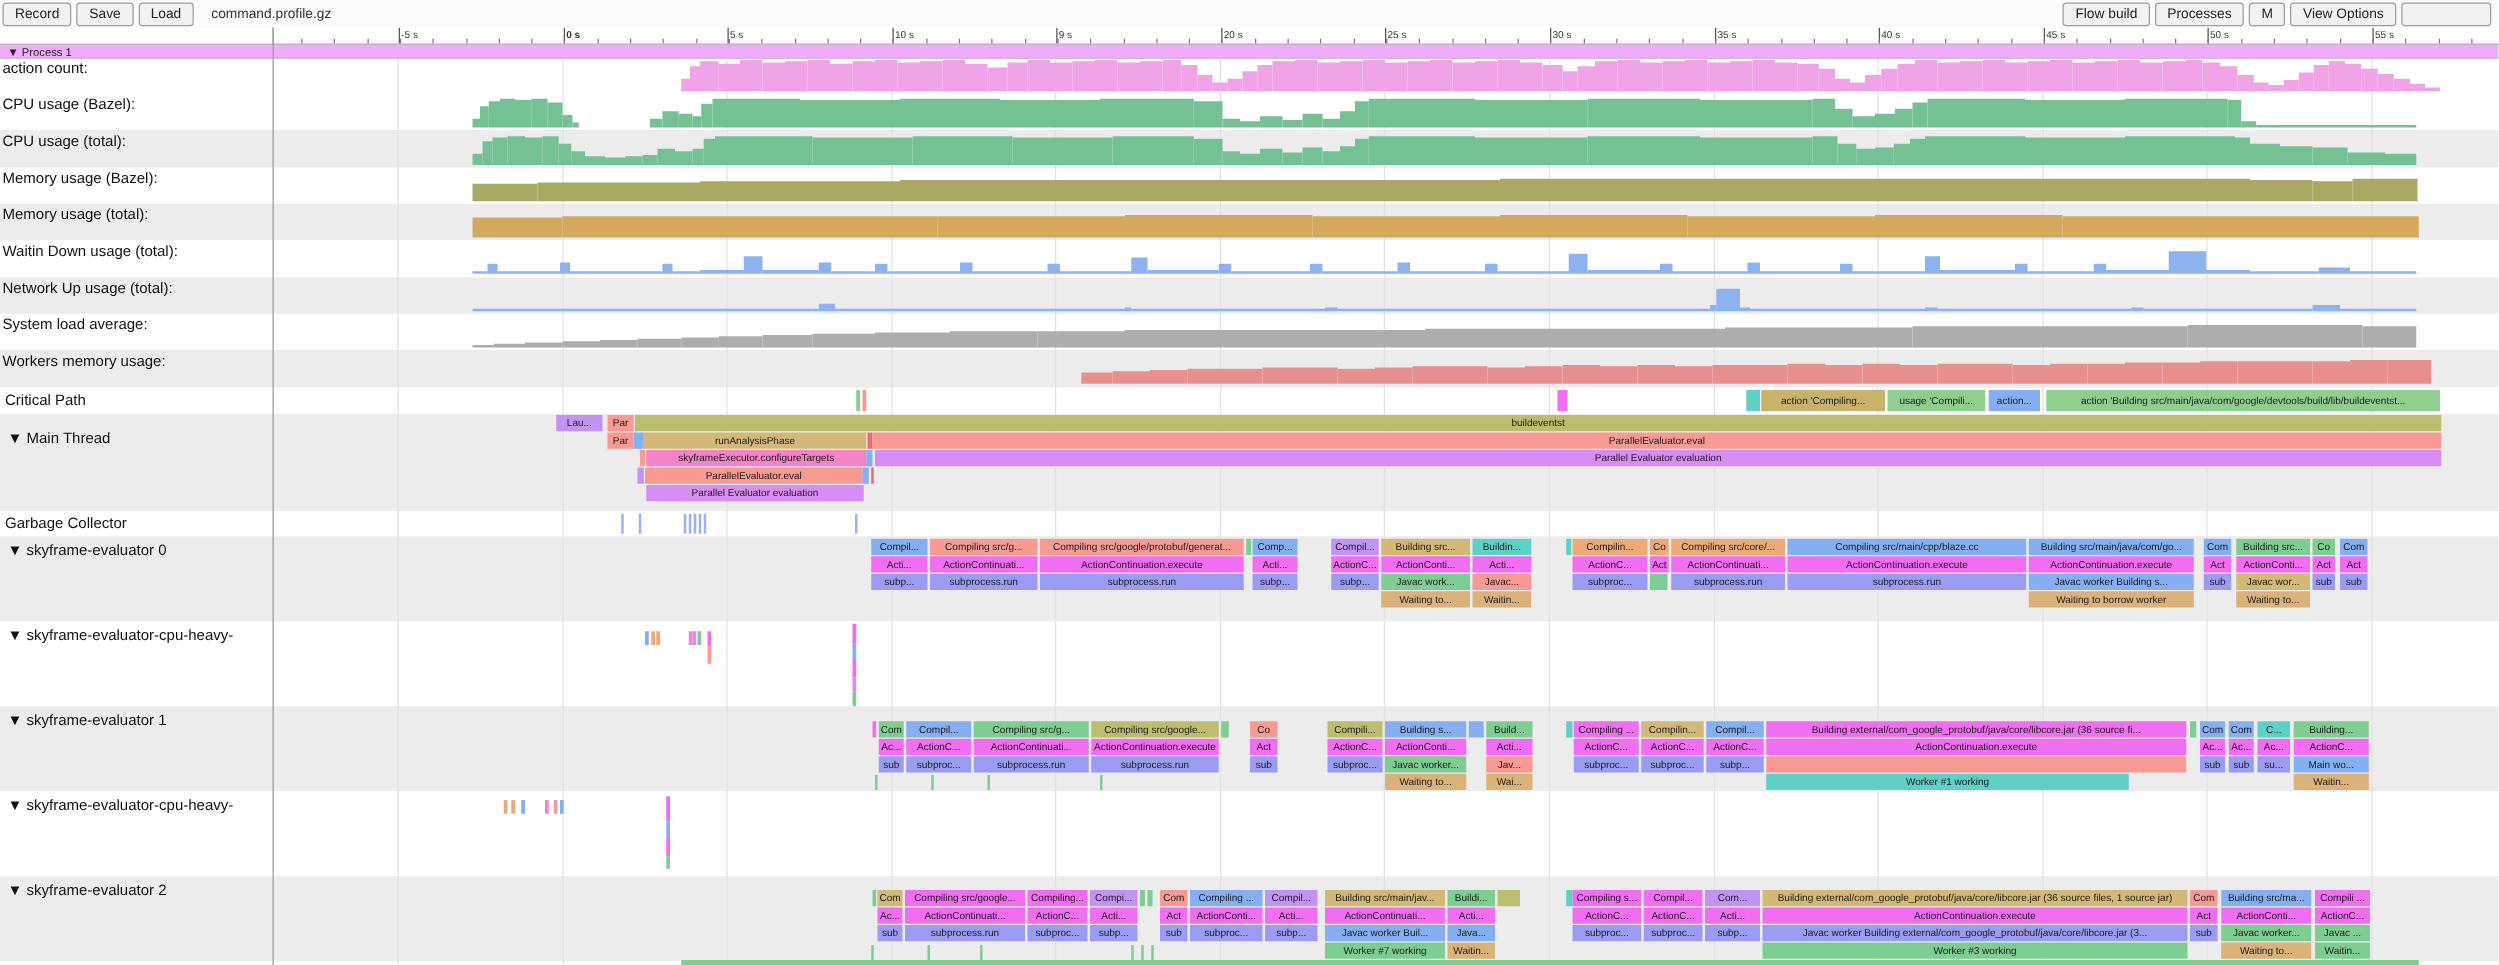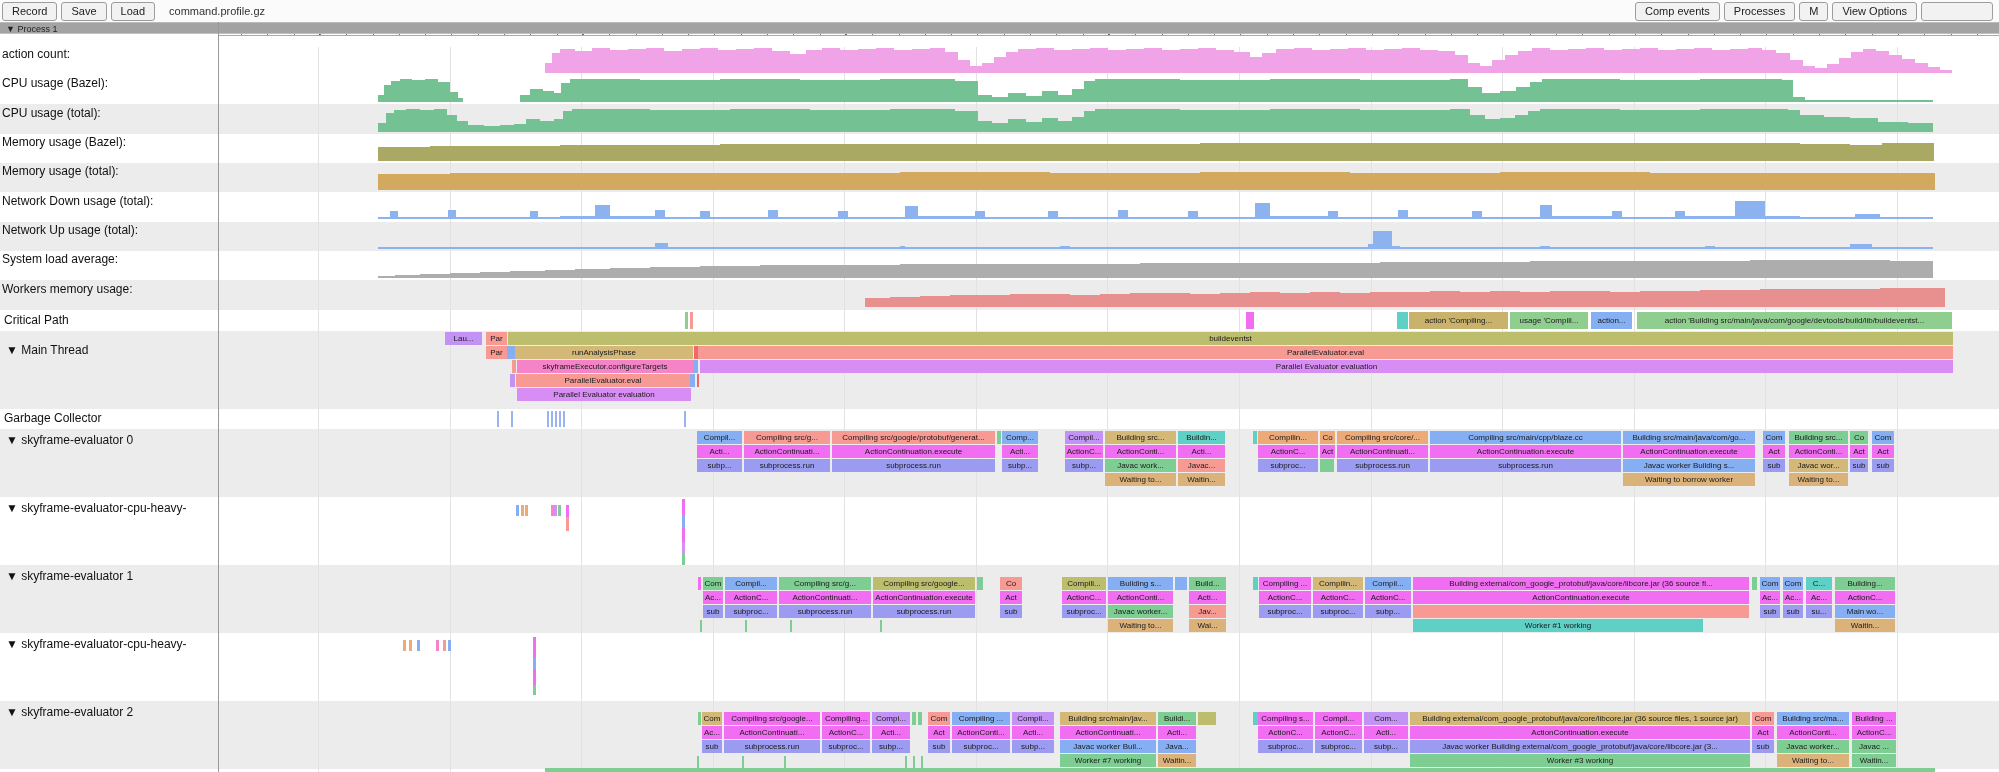--- a/index.html
+++ b/index.html
@@ -9,42 +9,42 @@
            display:flex;align-items:center;font-size:11px;color:#222;}
   .tbtn{display:inline-block;margin:1px 2px;padding:2px 9px;background:#f2f2f2;
         border:1px solid #9d9d9d;border-radius:3px;font-size:11px;color:#222;line-height:13px;}
   #fname{margin-left:12px;font-size:11px;color:#333;}
   #tb-right{margin-left:auto;display:flex;align-items:center;margin-right:4px;}
   #ruler{position:absolute;left:218px;top:22px;width:1781px;height:13px;background:#fff;
          border-bottom:1px solid #aaa;border-left:1px solid #aaa;overflow:hidden;}
   .rtickM{position:absolute;top:0;width:1px;height:13px;background:#555;}
   .rtickm{position:absolute;bottom:0;width:1px;height:4px;background:#777;}
   .rlab{position:absolute;top:1px;font-size:8px;color:#333;white-space:nowrap;}
-  #process-header{position:absolute;left:0;top:22px;width:1999px;height:12px;background:#a3a3a3;
+  #process-header{position:absolute;left:0;top:35px;width:1999px;height:12px;background:#f0abfc;
       border-top:1px solid #bbb;border-bottom:1px solid #c0c0c0;font-size:9px;color:#222;line-height:12px;padding-left:6px;box-sizing:border-box;}
   #timeline{position:absolute;left:0;top:0;width:1999px;height:772px;}
   .stripe{position:absolute;left:0;width:1999px;}
   .grid{position:absolute;width:1px;background:#e2e2e2;top:47px;height:725px;}
   .cseg{position:absolute;}
   .clabel{position:absolute;left:2px;font-size:12px;color:#111;white-space:nowrap;z-index:30;}
   .tlabel{position:absolute;left:4px;font-size:12px;color:#111;white-space:nowrap;z-index:30;}
   .bar{position:absolute;height:13px;line-height:13px;font-size:8px;color:#1a1a1a;text-align:center;
        overflow:hidden;white-space:nowrap;box-sizing:border-box;}
   .tick{position:absolute;}
   #divider{position:absolute;left:218px;top:22px;width:1px;height:750px;background:#999;z-index:40;}
 </style>
 </head>
 <body>
 
 <div id="app">
   <div id="toolbar">
     <span id="tb-left"><span class="tbtn">Record</span><span class="tbtn">Save</span><span class="tbtn">Load</span></span>
     <span id="fname">command.profile.gz</span>
     <span id="tb-right">
-        <span class="tbtn">Comp events</span>
+        <span class="tbtn">Flow build</span>
         <span class="tbtn">Processes</span>
         <span class="tbtn">M</span>
         <span class="tbtn">View Options</span>
         <span class="tbtn" style="width: 52px;">&nbsp;</span>
       </span>
   </div>
   <div id="ruler">
       <div class="rtickM" style="left: 100px;"></div>
       <div class="rlab" style="left: 102px;">-5 s</div>
       <div class="rtickM" style="left: 232px;"></div>
@@ -419,21 +419,21 @@
       <div class="cseg" style="left: 1552px; top: 216px; width: 60px; height: 3px; background: rgb(141, 178, 240); z-index: 5;"></div>
       <div class="cseg" style="left: 1612px; top: 211px; width: 10px; height: 8px; background: rgb(141, 178, 240); z-index: 5;"></div>
       <div class="cseg" style="left: 1622px; top: 217px; width: 53px; height: 2px; background: rgb(141, 178, 240); z-index: 5;"></div>
       <div class="cseg" style="left: 1675px; top: 211px; width: 10px; height: 8px; background: rgb(141, 178, 240); z-index: 5;"></div>
       <div class="cseg" style="left: 1685px; top: 216px; width: 50px; height: 3px; background: rgb(141, 178, 240); z-index: 5;"></div>
       <div class="cseg" style="left: 1735px; top: 201px; width: 30px; height: 18px; background: rgb(141, 178, 240); z-index: 5;"></div>
       <div class="cseg" style="left: 1765px; top: 216px; width: 35px; height: 3px; background: rgb(141, 178, 240); z-index: 5;"></div>
       <div class="cseg" style="left: 1800px; top: 217px; width: 55px; height: 2px; background: rgb(141, 178, 240); z-index: 5;"></div>
       <div class="cseg" style="left: 1855px; top: 214px; width: 25px; height: 5px; background: rgb(141, 178, 240); z-index: 5;"></div>
       <div class="cseg" style="left: 1880px; top: 217px; width: 53px; height: 2px; background: rgb(141, 178, 240); z-index: 5;"></div>
-      <div class="clabel" style="top: 194px;">Network Down usage (total):</div>
+      <div class="clabel" style="top: 194px;">Waitin Down usage (total):</div>
       <div class="cseg" style="left: 378px; top: 247px; width: 272px; height: 2px; background: rgb(141, 178, 240); z-index: 5;"></div>
       <div class="cseg" style="left: 650px; top: 247px; width: 5px; height: 2px; background: rgb(141, 178, 240); z-index: 5;"></div>
       <div class="cseg" style="left: 655px; top: 243px; width: 13px; height: 6px; background: rgb(141, 178, 240); z-index: 5;"></div>
       <div class="cseg" style="left: 668px; top: 247px; width: 232px; height: 2px; background: rgb(141, 178, 240); z-index: 5;"></div>
       <div class="cseg" style="left: 900px; top: 246px; width: 5px; height: 3px; background: rgb(141, 178, 240); z-index: 5;"></div>
       <div class="cseg" style="left: 905px; top: 247px; width: 155px; height: 2px; background: rgb(141, 178, 240); z-index: 5;"></div>
       <div class="cseg" style="left: 1060px; top: 246px; width: 10px; height: 3px; background: rgb(141, 178, 240); z-index: 5;"></div>
       <div class="cseg" style="left: 1070px; top: 247px; width: 298px; height: 2px; background: rgb(141, 178, 240); z-index: 5;"></div>
       <div class="cseg" style="left: 1368px; top: 244px; width: 5px; height: 5px; background: rgb(141, 178, 240); z-index: 5;"></div>
       <div class="cseg" style="left: 1373px; top: 231px; width: 19px; height: 18px; background: rgb(141, 178, 240); z-index: 5;"></div>
@@ -677,21 +677,21 @@
       <div class="bar" style="left: 1060px; top: 712px; width: 96px; background: rgb(211, 184, 119); z-index: 10;">Building src/main/jav...</div>
       <div class="bar" style="left: 1158px; top: 712px; width: 38px; background: rgb(126, 205, 146); z-index: 10;">Buildi...</div>
       <div class="bar" style="left: 1198px; top: 712px; width: 18px; background: rgb(189, 189, 110); z-index: 10;"></div>
       <div class="bar" style="left: 1253px; top: 712px; width: 5px; background: rgb(94, 208, 197); z-index: 10;"></div>
       <div class="bar" style="left: 1258px; top: 712px; width: 55px; background: rgb(241, 109, 242); z-index: 10;">Compiling s...</div>
       <div class="bar" style="left: 1315px; top: 712px; width: 47px; background: rgb(241, 109, 242); z-index: 10;">Compil...</div>
       <div class="bar" style="left: 1364px; top: 712px; width: 44px; background: rgb(194, 146, 245); z-index: 10;">Com...</div>
       <div class="bar" style="left: 1410px; top: 712px; width: 340px; background: rgb(211, 184, 119); z-index: 10;">Building external/com_google_protobuf/java/core/libcore.jar (36 source files, 1 source jar)</div>
       <div class="bar" style="left: 1752px; top: 712px; width: 22px; background: rgb(247, 154, 148); z-index: 10;">Com</div>
       <div class="bar" style="left: 1777px; top: 712px; width: 72px; background: rgb(133, 175, 242); z-index: 10;">Building src/ma...</div>
-      <div class="bar" style="left: 1852px; top: 712px; width: 44px; background: rgb(241, 109, 242); z-index: 10;">Building ...</div>
+      <div class="bar" style="left: 1852px; top: 712px; width: 44px; background: rgb(241, 109, 242); z-index: 10;">Compili ...</div>
       <div class="bar" style="left: 702px; top: 726px; width: 20px; background: rgb(241, 109, 242); z-index: 10;">Ac...</div>
       <div class="bar" style="left: 724px; top: 726px; width: 96px; background: rgb(241, 109, 242); z-index: 10;">ActionContinuati...</div>
       <div class="bar" style="left: 822px; top: 726px; width: 48px; background: rgb(241, 109, 242); z-index: 10;">ActionC...</div>
       <div class="bar" style="left: 872px; top: 726px; width: 38px; background: rgb(241, 109, 242); z-index: 10;">Acti...</div>
       <div class="bar" style="left: 928px; top: 726px; width: 22px; background: rgb(241, 109, 242); z-index: 10;">Act</div>
       <div class="bar" style="left: 952px; top: 726px; width: 58px; background: rgb(241, 109, 242); z-index: 10;">ActionConti...</div>
       <div class="bar" style="left: 1012px; top: 726px; width: 42px; background: rgb(241, 109, 242); z-index: 10;">Acti...</div>
       <div class="bar" style="left: 1060px; top: 726px; width: 96px; background: rgb(241, 109, 242); z-index: 10;">ActionContinuati...</div>
       <div class="bar" style="left: 1158px; top: 726px; width: 38px; background: rgb(241, 109, 242); z-index: 10;">Acti...</div>
       <div class="bar" style="left: 1258px; top: 726px; width: 55px; background: rgb(241, 109, 242); z-index: 10;">ActionC...</div>

